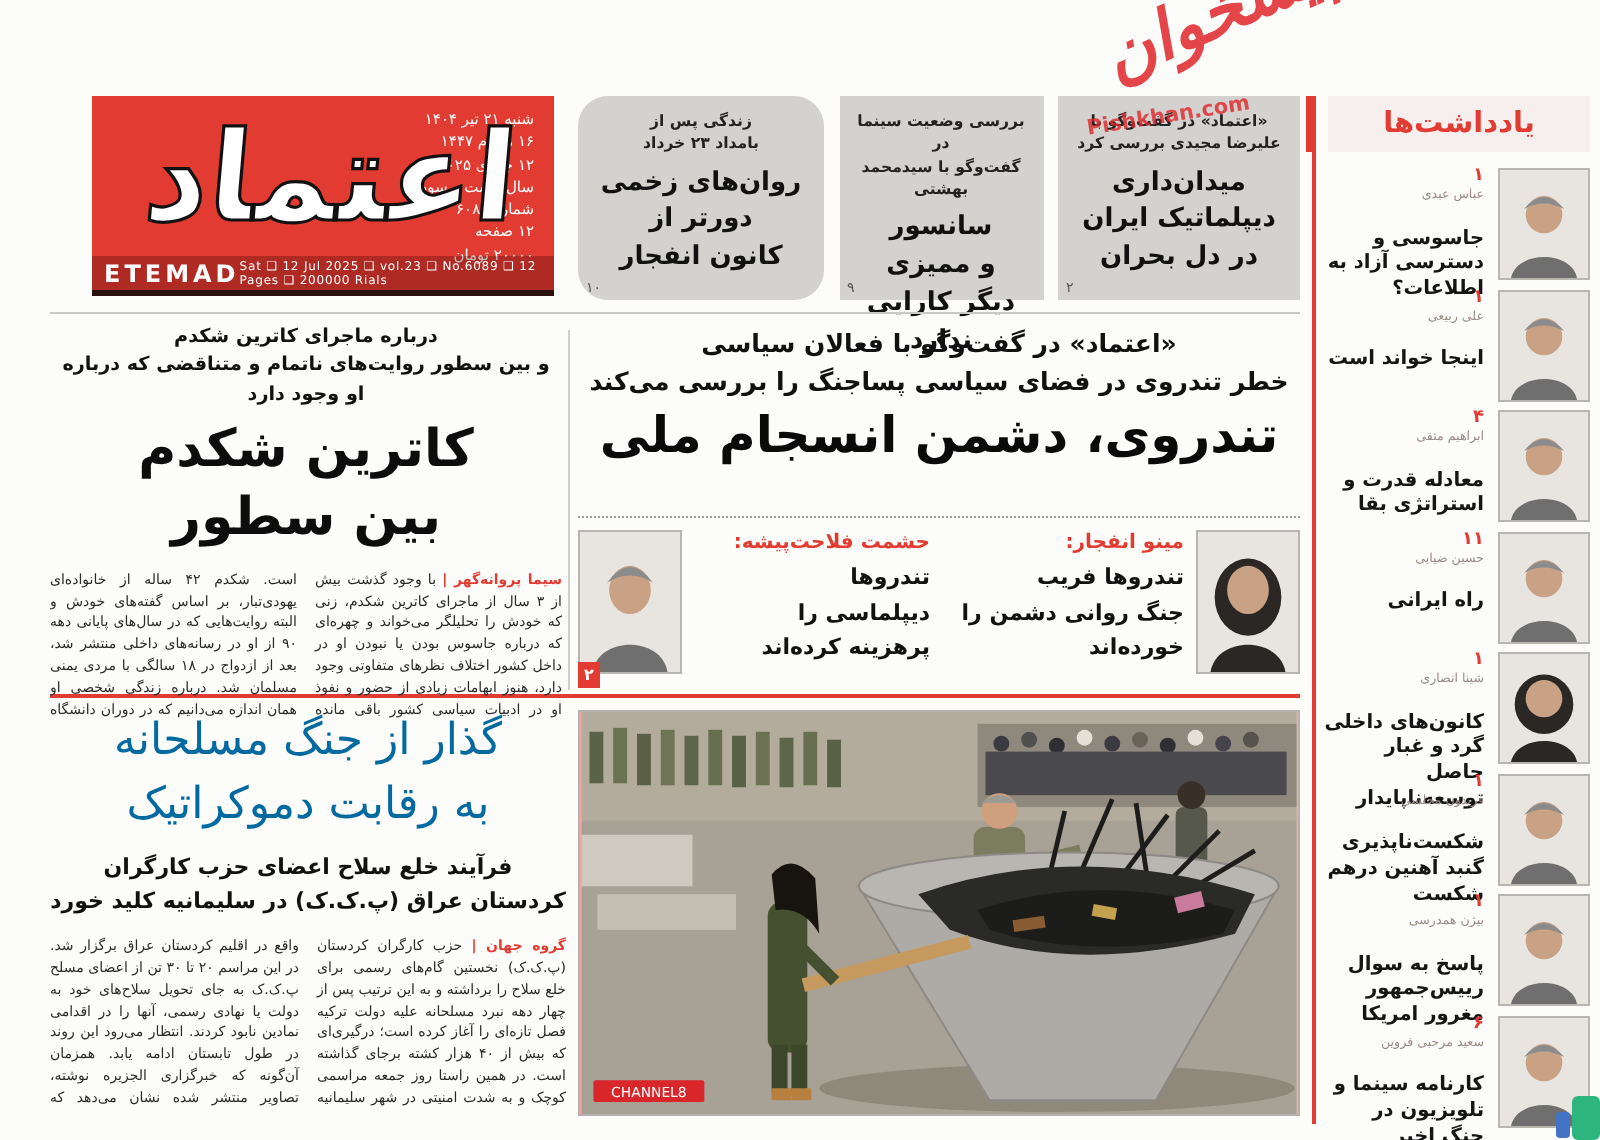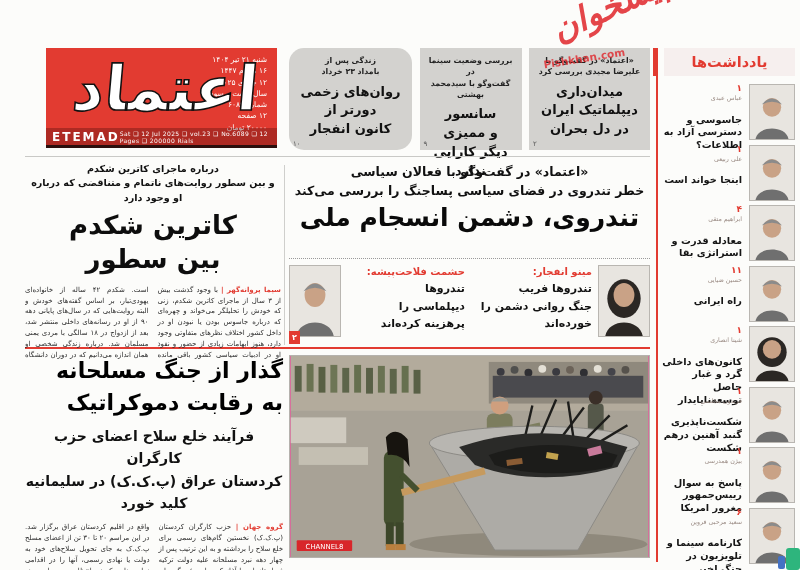--- a/index.html
+++ b/index.html
@@ -68,27 +68,27 @@
     display:flex;justify-content:space-between;padding-top:6px;}
   .quote{width:176px;display:flex;gap:6px;text-align:right;position:relative;}
   .quote .qtext{flex:1;}
   .qname{color:#e23b31;font-weight:bold;font-size:10px;line-height:1.3;}
   .qline{color:#111;font-weight:bold;font-size:11px;line-height:1.6;margin-top:2px;white-space:pre-line;}
   .quote .portrait{width:52px;height:72px;}
   .qbadge{position:absolute;left:0;bottom:0;width:11px;height:13px;background:#e23b31;color:#fff;
     font-size:8px;font-weight:bold;text-align:center;line-height:13px;}
 
   
-  .photo{left:289px;top:355px;width:361px;height:203px;border:1px solid #b5b2ad;background:#ec4899;}
+  .photo{left:289px;top:355px;width:361px;height:203px;border:1px solid #b5b2ad;background:#fca5a5;}
   .photo svg{display:block;width:100%;height:100%;}
 
   
   .bottom-left{left:25px;top:355px;width:258px;height:210px;text-align:center;}
-  .bottom-left .title{font-size:22px;font-weight:700;color:#000000;line-height:1.45;text-align:right;}
-  .bottom-left .subtitle{font-size:14px;font-weight:bold;color:#111;line-height:1.6;margin-top:6px;}
+  .bottom-left .title{font-size:22px;font-weight:400;color:#0369a1;line-height:1.45;}
+  .bottom-left .subtitle{font-size:11px;font-weight:bold;color:#111;line-height:1.6;margin-top:6px;}
   .bottom-left .bodycols{height:92px;margin-top:8px;}
 
   
   .wm-script{left:540px;top:-14px;width:140px;color:#e0262b;font-size:34px;font-weight:900;font-style:italic;
     transform:rotate(-24deg);opacity:.85;pointer-events:auto;z-index:5;text-align:center;}
   .wm-domain{left:543px;top:52px;color:#e0262b;font-size:10.5px;font-weight:bold;direction:ltr;
     transform:rotate(-9deg);opacity:.8;z-index:5;}
 
   
   .corner-btn{left:786px;top:548px;width:14px;height:22px;background:#2eb57d;border-radius:3px;z-index:6;}

